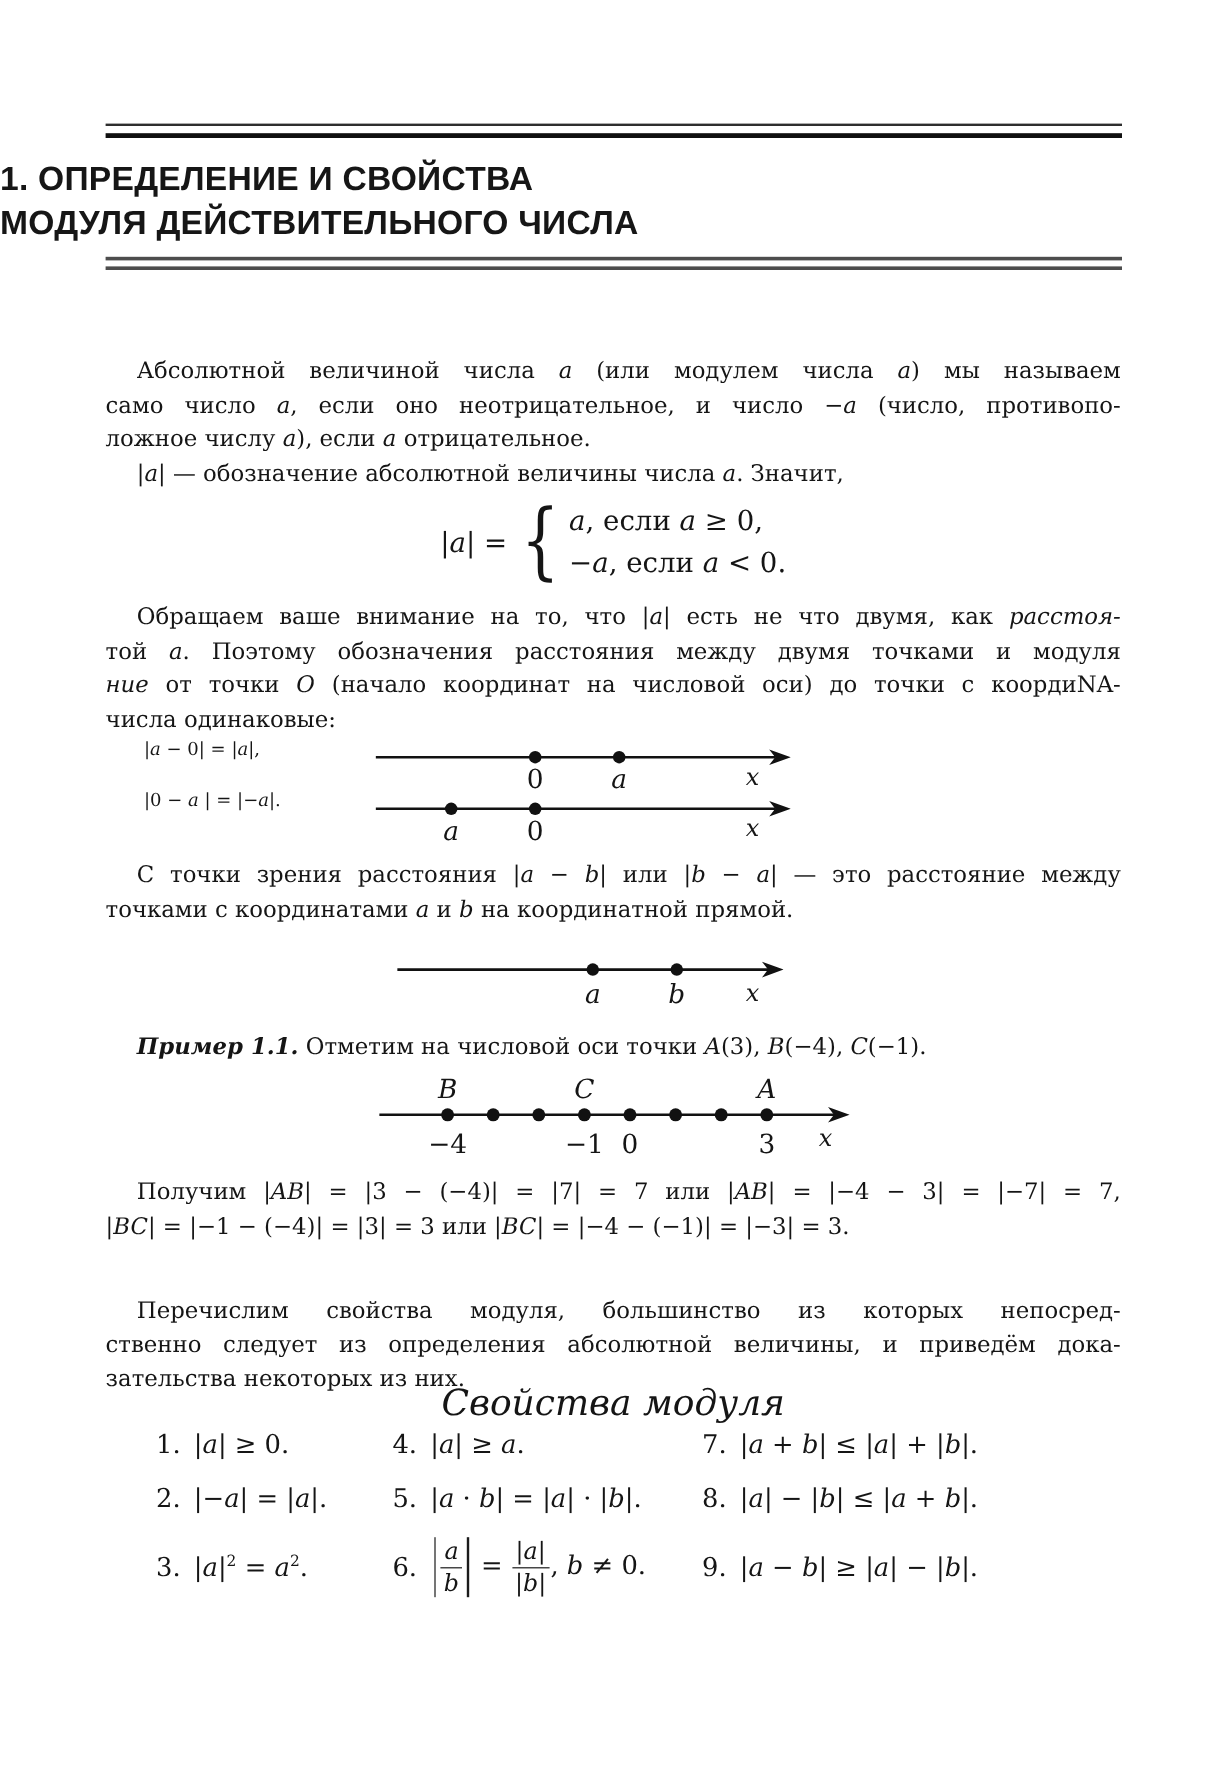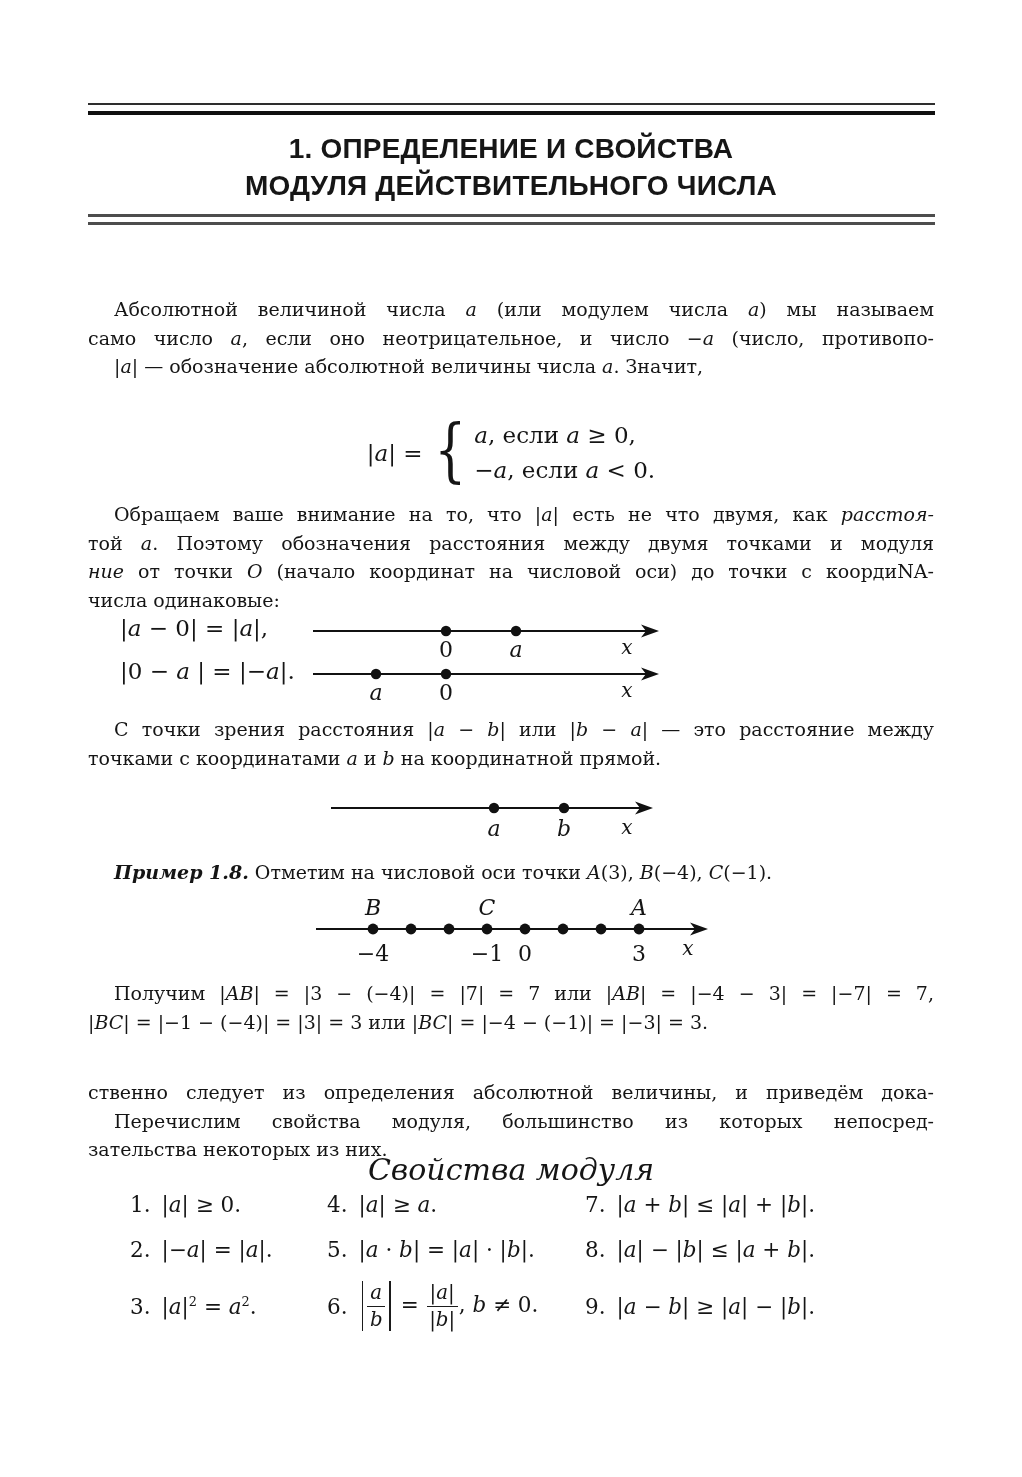--- a/index.html
+++ b/index.html
@@ -3,40 +3,40 @@
 <meta charset="utf-8">
 <style>
   html,body{margin:0;padding:0;background:#ffffff;}
   .page{position:relative;width:1022px;height:1477px;background:#fff;overflow:hidden;
         font-family:"DejaVu Serif","Liberation Serif",serif;color:#151515;}
   .abs{position:absolute;}
   .rule{position:absolute;left:88px;width:847px;}
   .r-thin{height:2px;background:#2e2e2e;}
   .r-thick{height:4px;background:#101010;}
   .r-gray{height:3px;background:#4d4d4d;}
-  .title{position:absolute;left:0;top:130px;width:1022px;text-align:center;
+  .title{position:absolute;left:0;top:130px;width:1022px;text-align:left;
          font-family:"Liberation Sans","DejaVu Sans",sans-serif;font-weight:700;
          font-size:28px;line-height:37px;letter-spacing:0.2px;color:#161616;}
   .para{position:absolute;left:88px;width:846px;font-size:19px;line-height:28.5px;}
   .line{white-space:normal;}
   .j{text-align:justify;text-align-last:justify;}
   .ind{text-indent:26px;}
   .it{font-style:italic;}
   .bd{font-weight:bold;}
   .sup{font-size:0.6em;vertical-align:super;line-height:0;}
   .frac{display:inline-block;vertical-align:middle;text-align:center;line-height:1.1;font-size:0.92em;margin:0 1px;}
   .frac .num{display:block;border-bottom:1.7px solid #1b1b1b;padding:0 3px 2px;}
   .frac .den{display:block;padding-top:2px;}
   .tallbar{display:inline-block;width:1.8px;height:50px;background:#1b1b1b;vertical-align:middle;margin:0 3px;}
   .cases{position:absolute;left:88px;top:405px;width:846px;height:96px;
          display:flex;justify-content:center;align-items:center;font-size:23px;}
   .lhs{margin-right:5px;}
   .brace{font-size:70px;line-height:70px;font-weight:400;transform:scaleX(0.72);display:inline-block;margin:0 2px 6px 0;}
   .case-col div{line-height:35px;}
-  .axisf{position:absolute;left:120px;font-size:23px;}
+  .axisf{position:absolute;left:120px;font-size:15px;}
   .props-head{position:absolute;left:88px;top:1152px;width:846px;text-align:center;
               font-style:italic;font-size:30px;}
   .props{position:absolute;left:130px;top:1182px;display:grid;
          grid-template-columns:197px 258px 1fr;grid-template-rows:44px 46px 68px;
          font-size:21.5px;}
   .prop{display:flex;align-items:center;}
   .prop .pnum{margin-right:11px;}
   svg text{font-family:"DejaVu Serif","Liberation Serif",serif;font-size:22px;fill:#151515;}
   svg .ti{font-style:italic;}
   svg .tx{font-style:italic;font-size:20px;}
@@ -53,20 +53,21 @@
     <div>1. ОПРЕДЕЛЕНИЕ И СВОЙСТВА</div>
     <div>МОДУЛЯ ДЕЙСТВИТЕЛЬНОГО ЧИСЛА</div>
   </div>
 
   <div class="rule r-gray" style="top:214px"></div>
   <div class="rule r-gray" style="top:222px"></div>
 
   <div class="para" style="top:295px">
     <div class="line j ind"><span class="">Абсолютной величиной числа </span><span class="it">a</span><span class=""> (или модулем числа </span><span class="it">a</span><span class="">) мы называем</span></div>
     <div class="line j"><span class="">само число </span><span class="it">a</span><span class="">, если оно неотрицательное, и число −</span><span class="it">a</span><span class=""> (число, противопо-</span></div>
+    <div class="line"><span class="">ложное числу </span><span class="it">a</span><span class="">), если </span><span class="it">a</span><span class=""> отрицательное.</span></div>
     <div class="line ind"><span class="">|</span><span class="it">a</span><span class="">| — обозначение абсолютной величины числа </span><span class="it">a</span><span class="">. Значит,</span></div>
   </div>
 
   <div class="cases">
     <span class="lhs"><span class="">|</span><span class="it">a</span><span class="">| =</span></span>
     <span class="brace">{</span>
     <span class="case-col">
       <div><span class="it">a</span><span class="">, если </span><span class="it">a</span><span class=""> ≥ 0,</span></div>
       <div><span class="">−</span><span class="it">a</span><span class="">, если </span><span class="it">a</span><span class=""> &lt; 0.</span></div>
     </span>
@@ -110,21 +111,21 @@
     <line x1="0" y1="18" x2="309" y2="18" stroke="#111" stroke-width="2.2"></line>
     <polygon points="322,18 304,11.5 309,18 304,24.5" fill="#111"></polygon>
     <circle cx="163" cy="18" r="5.2" fill="#111"></circle>
     <circle cx="233" cy="18" r="5.2" fill="#111"></circle>
     <text x="163" y="46" text-anchor="middle" class="ti">a</text>
     <text x="233" y="46" text-anchor="middle" class="ti">b</text>
     <text x="296" y="44" text-anchor="middle" class="tx">x</text>
   </svg>
 
   <div class="para" style="top:858px">
-    <div class="line ind"><span class="it bd">Пример 1.8.</span><span class=""> Отметим на числовой оси точки </span><span class="it">A</span><span class="">(3), </span><span class="it">B</span><span class="">(−4), </span><span class="it">C</span><span class="">(−1).</span></div>
+    <div class="line ind"><span class="it bd">Пример 1.1.</span><span class=""> Отметим на числовой оси точки </span><span class="it">A</span><span class="">(3), </span><span class="it">B</span><span class="">(−4), </span><span class="it">C</span><span class="">(−1).</span></div>
   </div>
 
   <svg class="abs" style="left:316px;top:893px" width="394" height="80" viewBox="0 0 394 80">
     <line x1="0" y1="36" x2="379" y2="36" stroke="#111" stroke-width="2.2"></line>
     <polygon points="392,36 374,29.5 379,36 374,42.5" fill="#111"></polygon>
     <circle cx="57" cy="36" r="5.4" fill="#111"></circle>
     <circle cx="95" cy="36" r="5.4" fill="#111"></circle>
     <circle cx="133" cy="36" r="5.4" fill="#111"></circle>
     <circle cx="171" cy="36" r="5.4" fill="#111"></circle>
     <circle cx="209" cy="36" r="5.4" fill="#111"></circle>
@@ -140,22 +141,22 @@
     <text x="323" y="68" text-anchor="middle">3</text>
     <text x="372" y="62" text-anchor="middle" class="tx">x</text>
   </svg>
 
   <div class="para" style="top:979px">
     <div class="line j ind"><span class="">Получим  |</span><span class="it">AB</span><span class="">| = |3 − (−4)| = |7| = 7  или  |</span><span class="it">AB</span><span class="">| = |−4 − 3| = |−7| = 7,</span></div>
     <div class="line"><span class="">|</span><span class="it">BC</span><span class="">| = |−1 − (−4)| = |3| = 3 или |</span><span class="it">BC</span><span class="">| = |−4 − (−1)| = |−3| = 3.</span></div>
   </div>
 
   <div class="para" style="top:1078px">
+    <div class="line j ind"><span class="">Перечислим свойства модуля, большинство из которых непосред-</span></div>
     <div class="line j"><span class="">ственно следует из определения абсолютной величины, и приведём дока-</span></div>
-    <div class="line j ind"><span class="">Перечислим свойства модуля, большинство из которых непосред-</span></div>
     <div class="line"><span class="">зательства некоторых из них.</span></div>
   </div>
 
   <div class="props-head">Свойства модуля</div>
 
   <div class="props">
     <div class="prop">
       <span class="pnum">1.</span>
       <span><span class="">|</span><span class="it">a</span><span class="">| ≥ 0.</span></span>
     </div>

